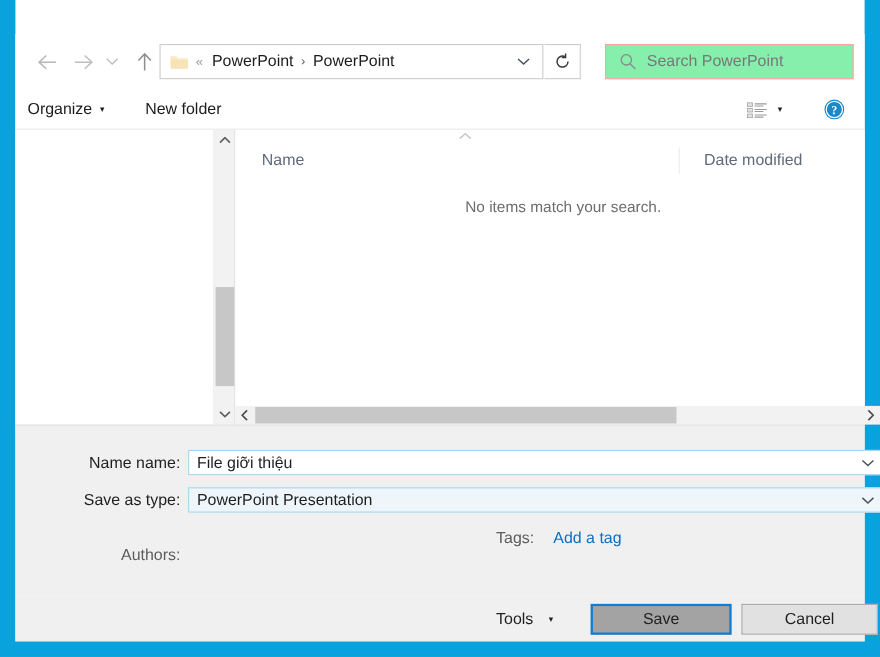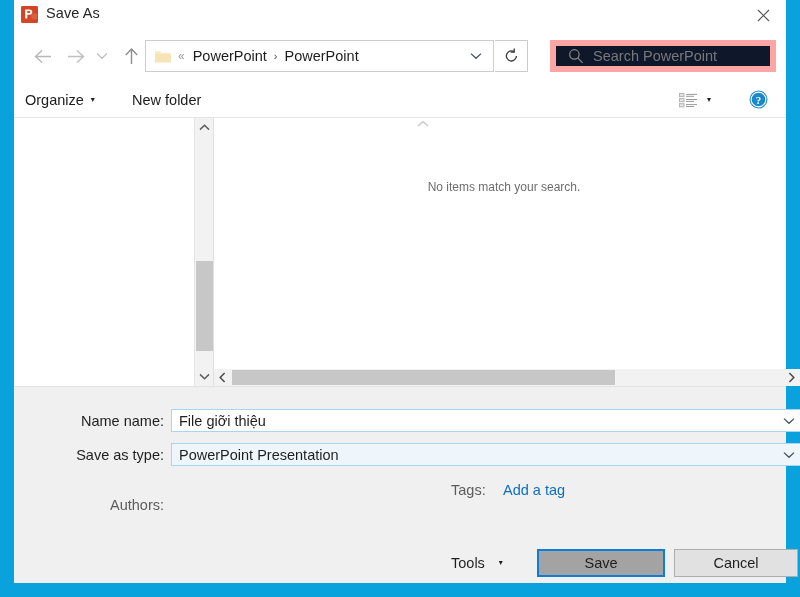--- a/index.html
+++ b/index.html
@@ -131,22 +131,22 @@
     border: 1px solid #cccccc;
     border-left: none;
     display: flex; align-items: center; justify-content: center;
     color: #303030;
   }
 
   #searchbox {
     position: absolute;
     left: 536px; top: 9px;
     width: 226px; height: 32px;
-    background: #0f172a;
-    border: 6px solid #fca5a5;
+    background: #86efac;
+    border: 1px solid #fca5a5;
     display: flex; align-items: center;
   }
   #search-icon {
     margin-left: 11px;
     width: 17px; height: 17px;
     display: flex; align-items: center; justify-content: center;
     color: #8a8a8a;
     flex: 0 0 auto;
   }
   #search-placeholder {
@@ -266,24 +266,24 @@
     top: 0; height: 33px;
     display: flex; align-items: center;
     font-size: 14.5px;
     color: #5f6b7a;
   }
   #col-name { left: 24px; }
   #col-date { left: 403px; padding-left: 22px; border-left: 1px solid #ebebeb; height: 24px; margin-top: 5px; align-items: center; }
 
   #empty-msg {
     position: absolute;
-    left: 4px; top: 62px;
+    left: 12px; top: 62px;
     width: 572px;
     text-align: center;
-    font-size: 12px;
+    font-size: 14px;
     color: #6d6d6d;
   }
 
   
   #h-scroll {
     position: absolute;
     left: 200px; top: 369px;
     width: 586px; height: 17px;
     background: #f2f2f2;
   }
@@ -411,35 +411,20 @@
   #cancel-btn {
     left: 660px; width: 124px;
   }
 </style>
 </head>
 <body>
 
 <div id="window">
   <div id="dialog">
 
-    <div id="titlebar">
-      <div id="app-icon">
-        <svg width="17" height="17" viewBox="0 0 17 17">
-          <rect x="0" y="0" width="17" height="17" fill="#d24625"></rect>
-          <path d="M4.2 3.4h4.1c1.9 0 3 1 3 2.6 0 1.7-1.2 2.7-3.1 2.7H6.3v3.9H4.2V3.4zm2.1 1.7v2h1.6c.8 0 1.3-.4 1.3-1s-.5-1-1.3-1H6.3z" fill="#ffffff"></path>
-          <rect x="10.4" y="7.6" width="5.6" height="5.6" fill="#ffffff" opacity="0.15"></rect>
-        </svg>
-      </div>
-      <div id="title-text">Save As</div>
-      <div id="close-btn">
-        <svg width="13" height="13" viewBox="0 0 13 13">
-          <path d="M1 1 L12 12 M12 1 L1 12" stroke="#5a5a5a" stroke-width="1.2" fill="none"></path>
-        </svg>
-      </div>
-    </div>
 
     <div id="navbar">
       <div class="navbtn" id="nav-back">
         <svg width="20" height="15" viewBox="0 0 20 15">
           <path d="M18 7.5 H3 M9 1.5 L2.5 7.5 L9 13.5" stroke="#b7b7b7" stroke-width="1.4" fill="none"></path>
         </svg>
       </div>
       <div class="navbtn" id="nav-fwd">
         <svg width="20" height="15" viewBox="0 0 20 15">
           <path d="M2 7.5 H17 M11 1.5 L17.5 7.5 L11 13.5" stroke="#bfbfbf" stroke-width="1.4" fill="none"></path>
@@ -537,20 +522,24 @@
           </svg>
         </div>
       </div>
 
       <div id="filelist">
         <div id="sort-indicator">
           <svg width="14" height="8" viewBox="0 0 14 8">
             <path d="M2 6 L7 1.6 L12 6" stroke="#c9c9c9" stroke-width="1.4" fill="none"></path>
           </svg>
         </div>
+        <div id="colheaders">
+          <div class="colhead" id="col-name">Name</div>
+          <div class="colhead" id="col-date">Date modified</div>
+        </div>
         <div id="empty-msg">No items match your search.</div>
       </div>
     </div>
 
     <div id="h-scroll">
       <div class="hs-arrow" id="hs-left">
         <svg width="7" height="11" viewBox="0 0 7 11">
           <path d="M5.6 1 L1.2 5.5 L5.6 10" stroke="#4b4b4b" stroke-width="1.5" fill="none"></path>
         </svg>
       </div>

